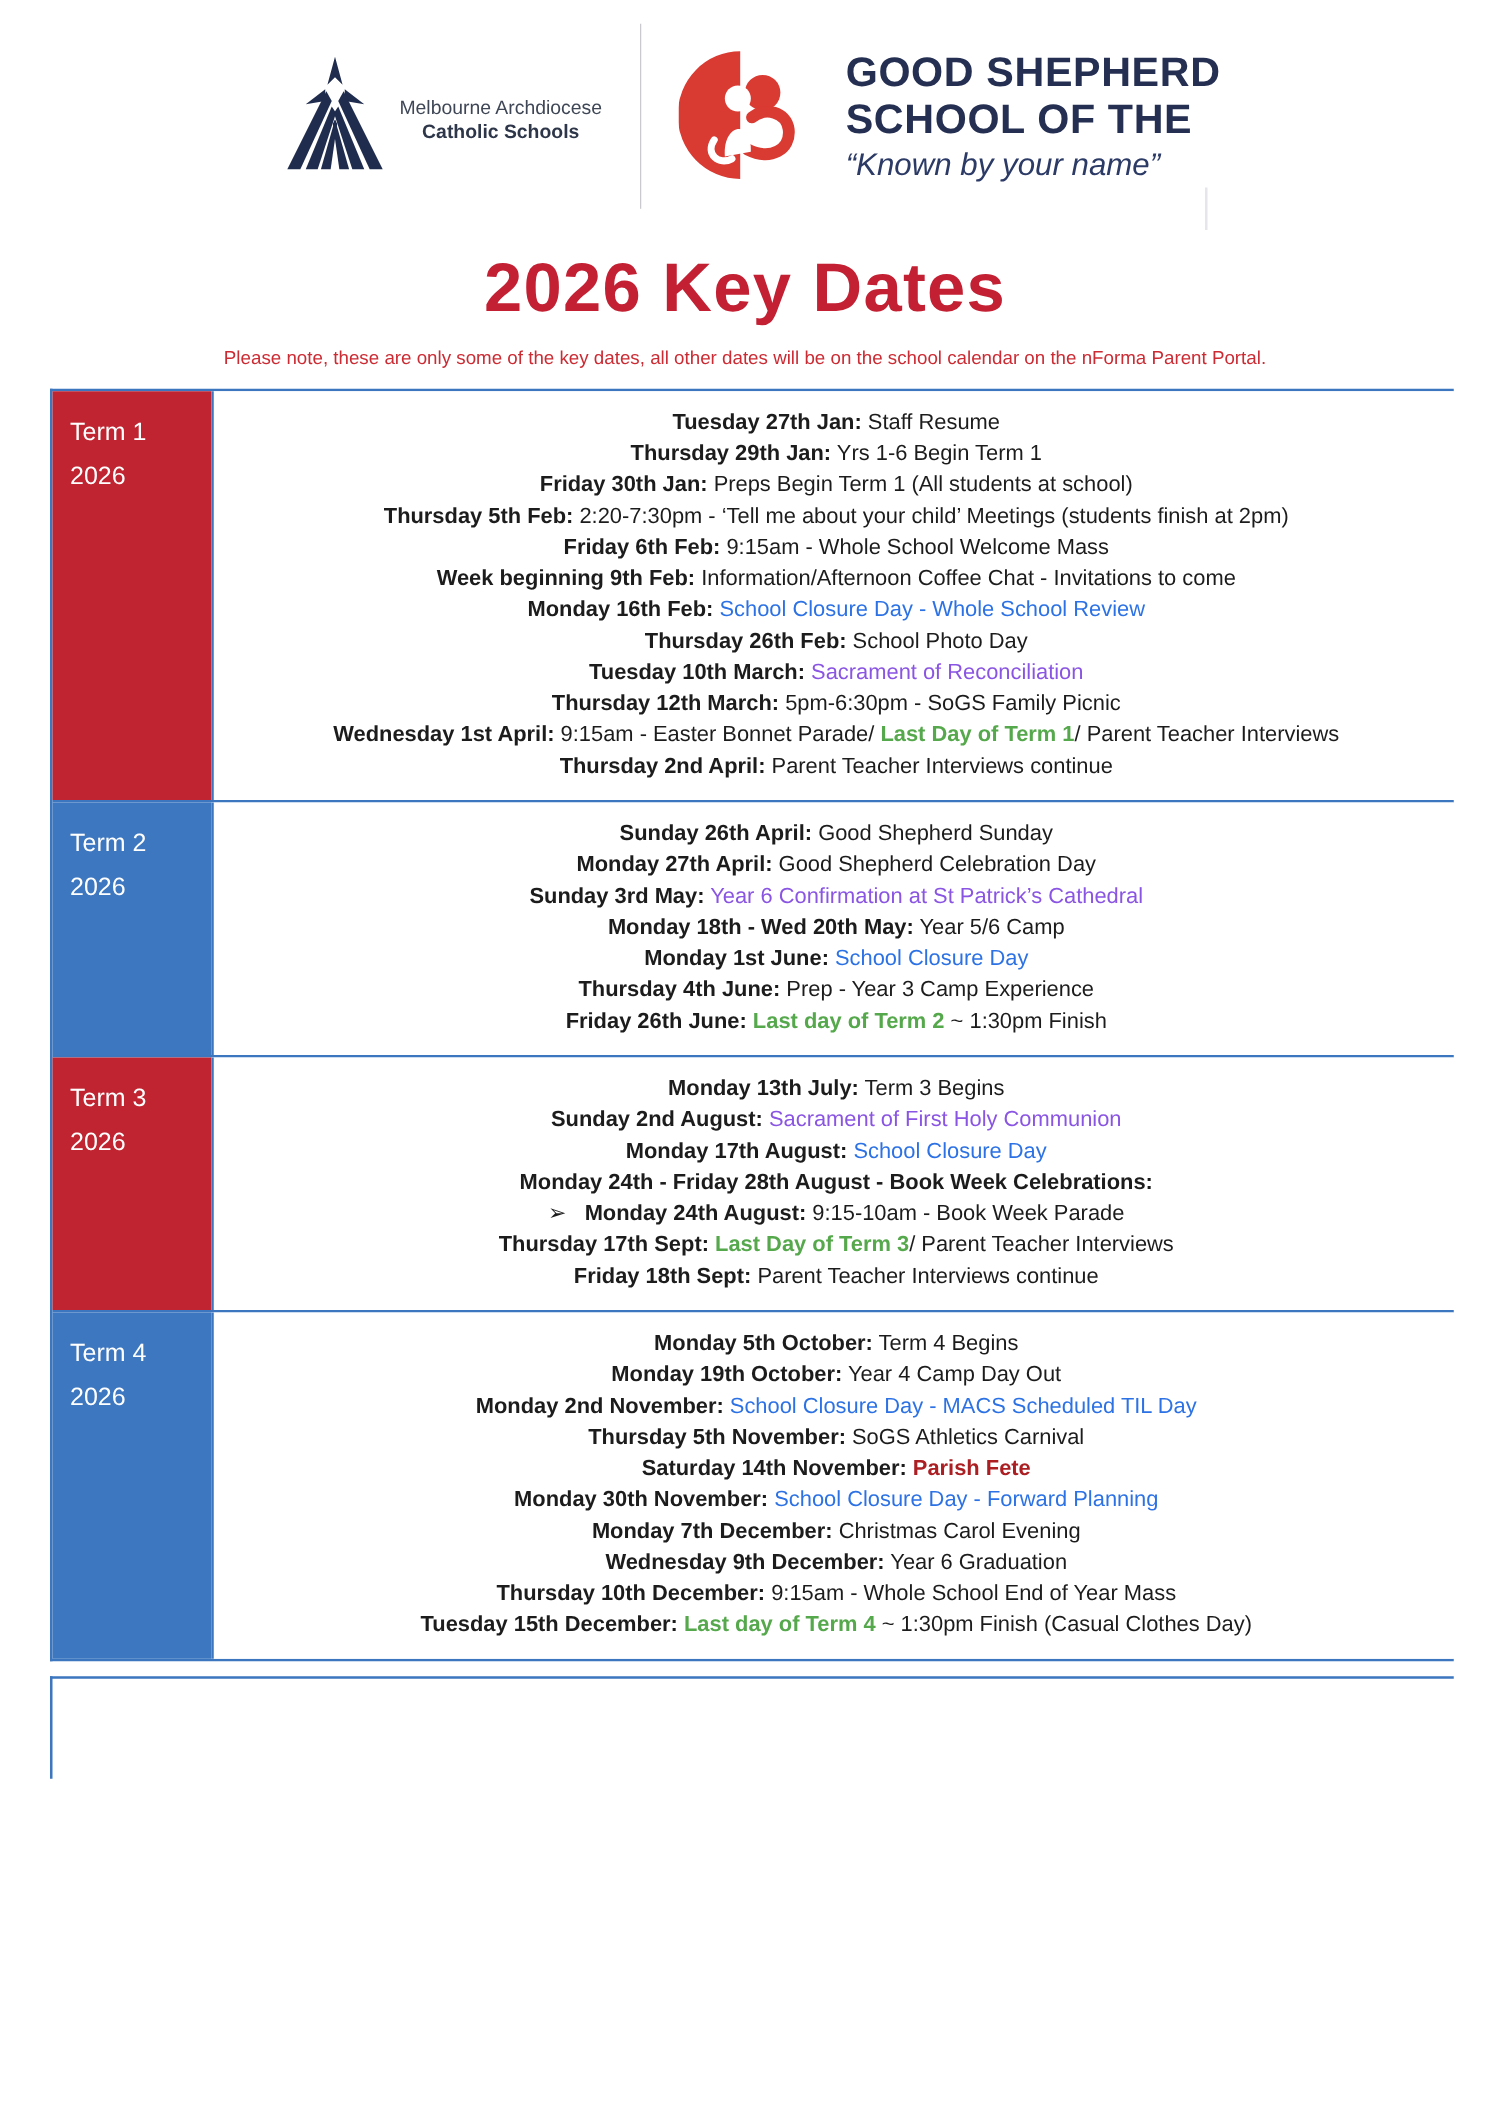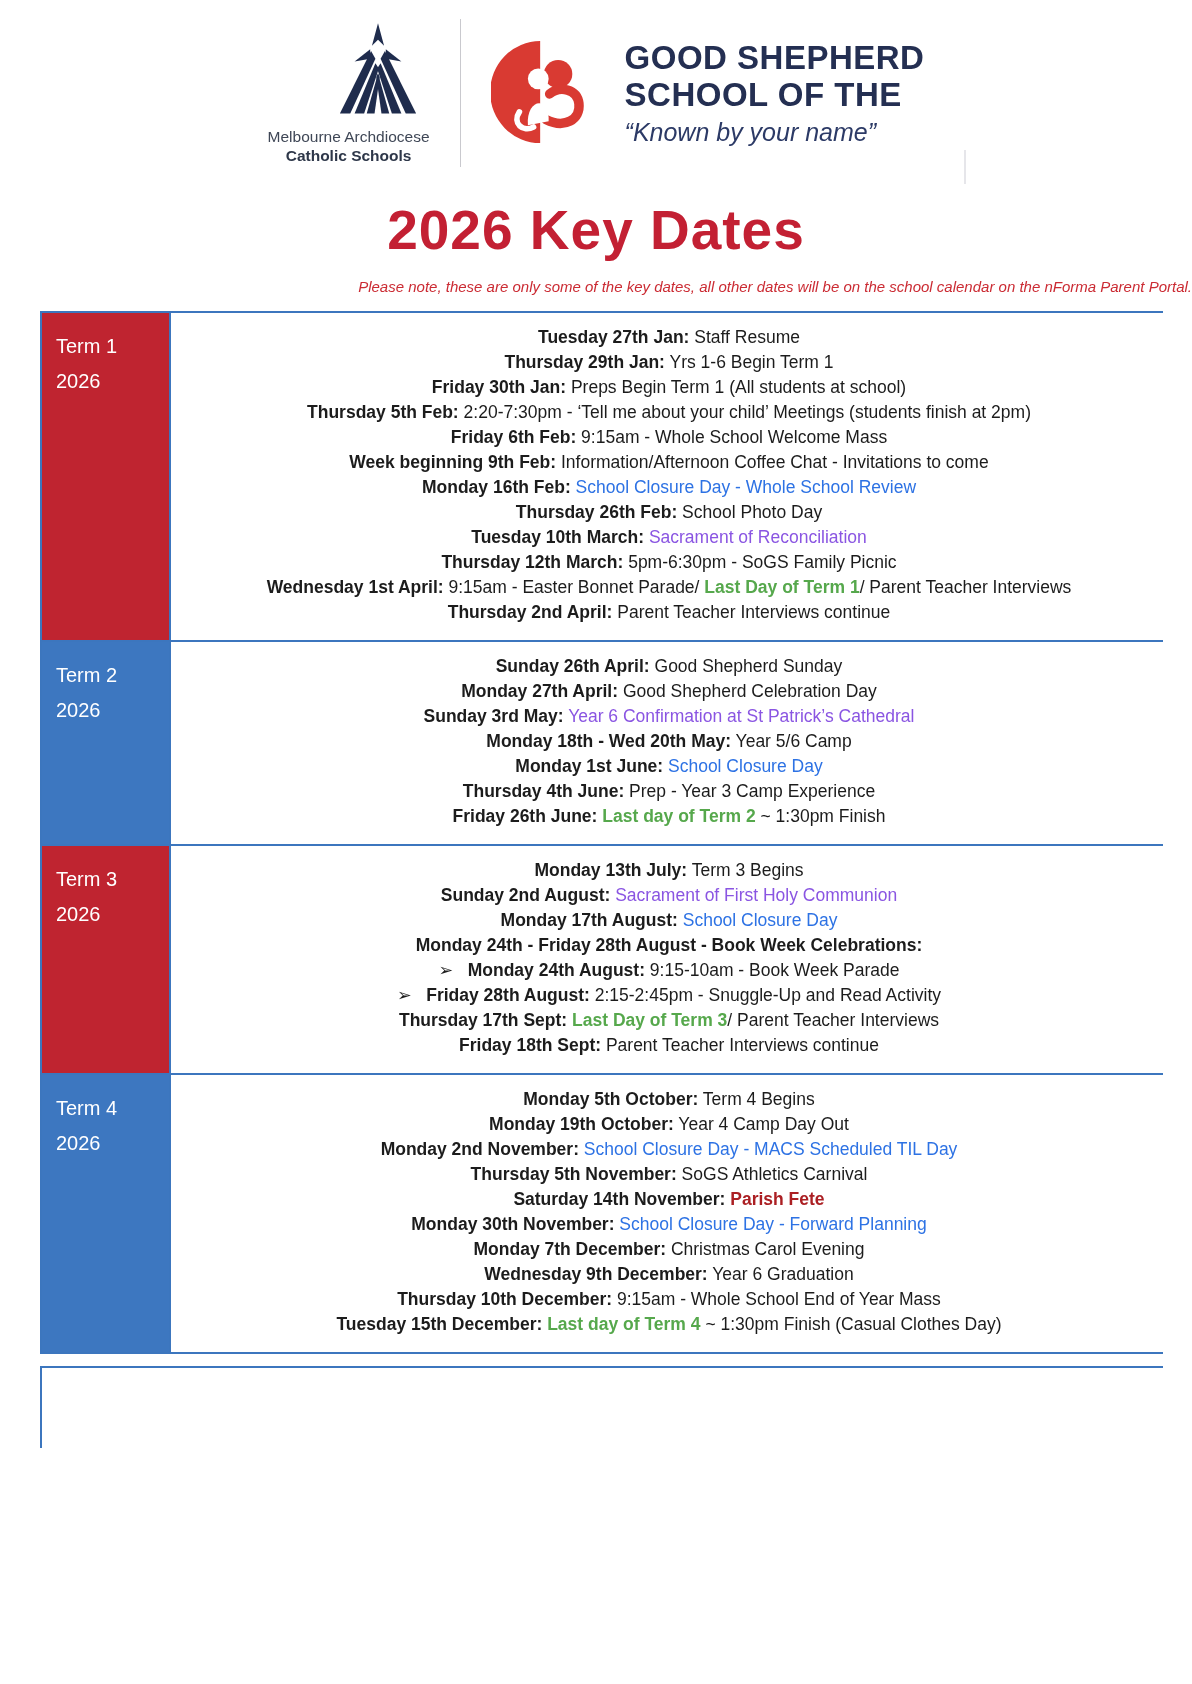--- a/index.html
+++ b/index.html
@@ -2,32 +2,32 @@
 <html style="--c-title: #c32033; --c-note: #cb2b33; --c-term-red: #bf2430; --c-term-blue: #3d77c0; --c-border: #3c76be; --c-ev-blue: #2d72e4; --c-ev-purple: #8a55e2; --c-ev-green: #56a84c; --c-ev-darkred: #ab1f23; --c-text: #1c1c1c;"><head>
 <meta charset="utf-8">
 <style>
   * { margin:0; padding:0; box-sizing:border-box; }
   html,body { background:#ffffff; }
   body { font-family:"Liberation Sans", sans-serif; color:var(--c-text,#1c1c1c); }
   .page { position:relative; width:1192px; min-height:1684px; margin:0 auto; background:#fff; overflow:hidden; }
 
   
   .header { display:flex; justify-content:center; align-items:center; gap:30px; padding-top:14px; height:172px; }
-  .macs { display:flex; flex-direction:column; align-items:flex-end; }
+  .macs { display:flex; flex-direction:row; align-items:center; }
   .macs-text { text-align:center; margin-top:6px; font-size:15.5px; color:#3f4756; line-height:1.25; }
   .macs-text .b2 { font-weight:bold; color:#2e3749; }
   .logo-divider { width:1px; height:148px; background:#c9c9ce; }
   .school-text { line-height:1.12; }
   .school-name { font-weight:bold; font-size:33px; letter-spacing:.5px; color:#242f52; }
   .tagline { font-style:italic; font-size:25px; color:#2c3a66; margin-top:4px; }
   .stray { position:absolute; left:964px; top:150px; width:2px; height:34px; background:#e6e6ea; }
 
   
   .title { text-align:center; font-size:55px; font-weight:bold; letter-spacing:1px; color:var(--c-title,#c32033); margin-top:26px; }
-  .note { text-align:right; font-style:italic; font-size:15px; color:var(--c-note,#cb2b33); margin-top:16px; }
+  .note { text-align:center; font-size:15px; color:var(--c-note,#cb2b33); margin-top:16px; }
 
   
   .kd-table { width:1123px; margin:16px 0 0 40px; border-top:2px solid var(--c-border,#3c76be); border-left:2px solid var(--c-border,#3c76be); border-bottom:2px solid var(--c-border,#3c76be); }
   .row { display:flex; }
   .row + .row { border-top:2px solid var(--c-border,#3c76be); }
   .term-cell { flex:0 0 127px; color:#fff; font-size:20px; padding:22px 0 0 14px; }
   .term-cell.red { background:var(--c-term-red,#bf2430); }
   .term-cell.blue { background:var(--c-term-blue,#3d77c0); }
   .term-cell .year { margin-top:12px; }
   .content-cell { flex:1; background:#fff; border-left:2px solid var(--c-border,#3c76be); padding:12px 14px 15px 18px;text-align:center; }
@@ -131,21 +131,20 @@
         <div class="term-cell red">
           <div>Term 3</div>
           <div class="year">2026</div>
         </div>
         <div class="content-cell">
           <div class="line"><span class="seg-b">Monday 13th July:</span><span class="seg-n"> Term 3 Begins</span></div>
           <div class="line"><span class="seg-b">Sunday 2nd August:</span><span class="seg-pu"> Sacrament of First Holy Communion</span></div>
           <div class="line"><span class="seg-b">Monday 17th August:</span><span class="seg-bl"> School Closure Day</span></div>
           <div class="line"><span class="seg-b">Monday 24th - Friday 28th August - Book Week Celebrations:</span></div>
           <div class="line"><span class="seg-n">➢   </span><span class="seg-b">Monday 24th August:</span><span class="seg-n"> 9:15-10am - Book Week Parade</span></div>
-          <div class="line"><span class="seg-n">➢   </span><span class="seg-b">Friday 28th August:</span><span class="seg-n"> 2:15-2:45pm - Snuggle-Up and Read Activity</span></div>
           <div class="line"><span class="seg-b">Thursday 17th Sept:</span><span class="seg-gr"> Last Day of Term 3</span><span class="seg-n">/ Parent Teacher Interviews</span></div>
           <div class="line"><span class="seg-b">Friday 18th Sept:</span><span class="seg-n"> Parent Teacher Interviews continue</span></div>
         </div>
       </div>
       <div class="row">
         <div class="term-cell blue">
           <div>Term 4</div>
           <div class="year">2026</div>
         </div>
         <div class="content-cell">

